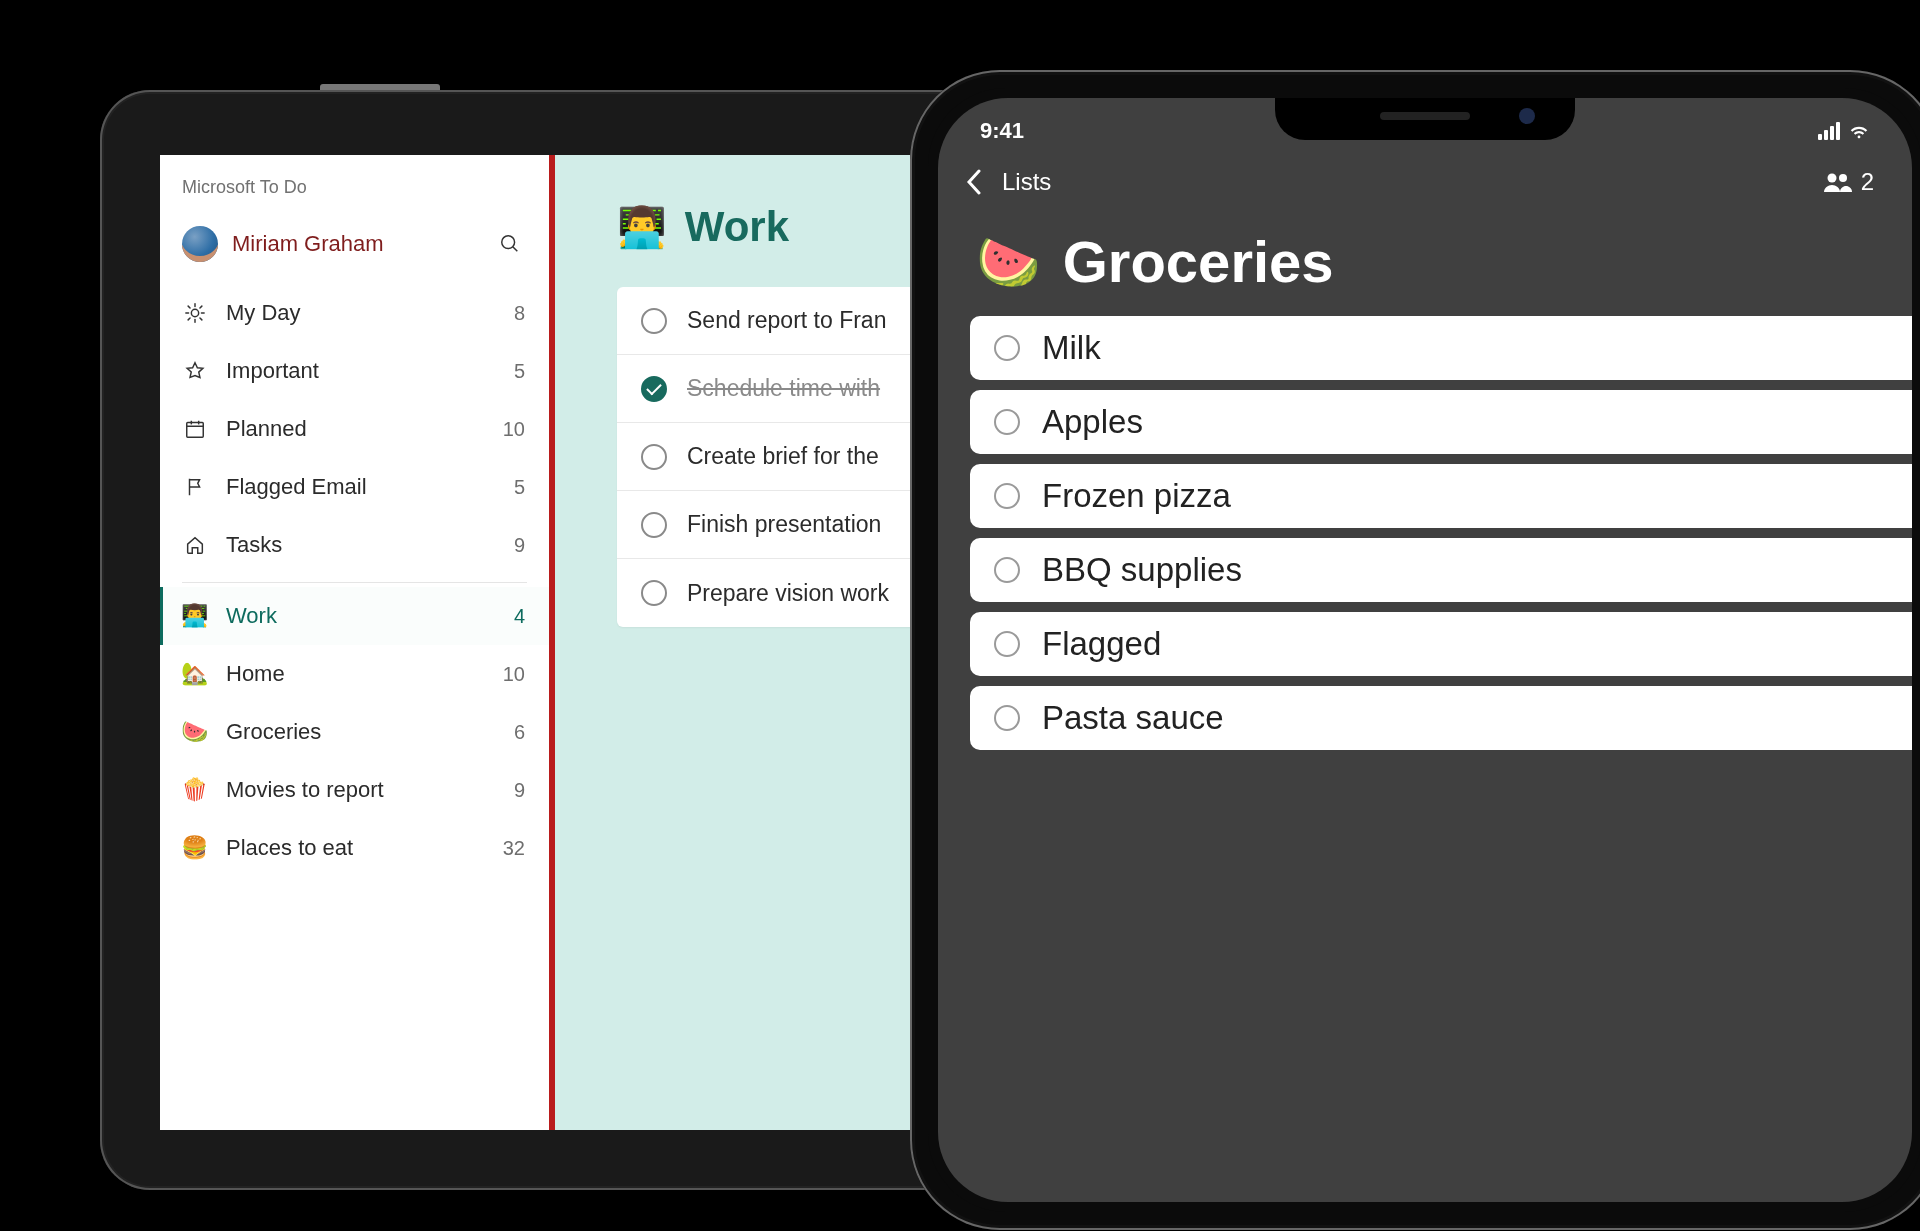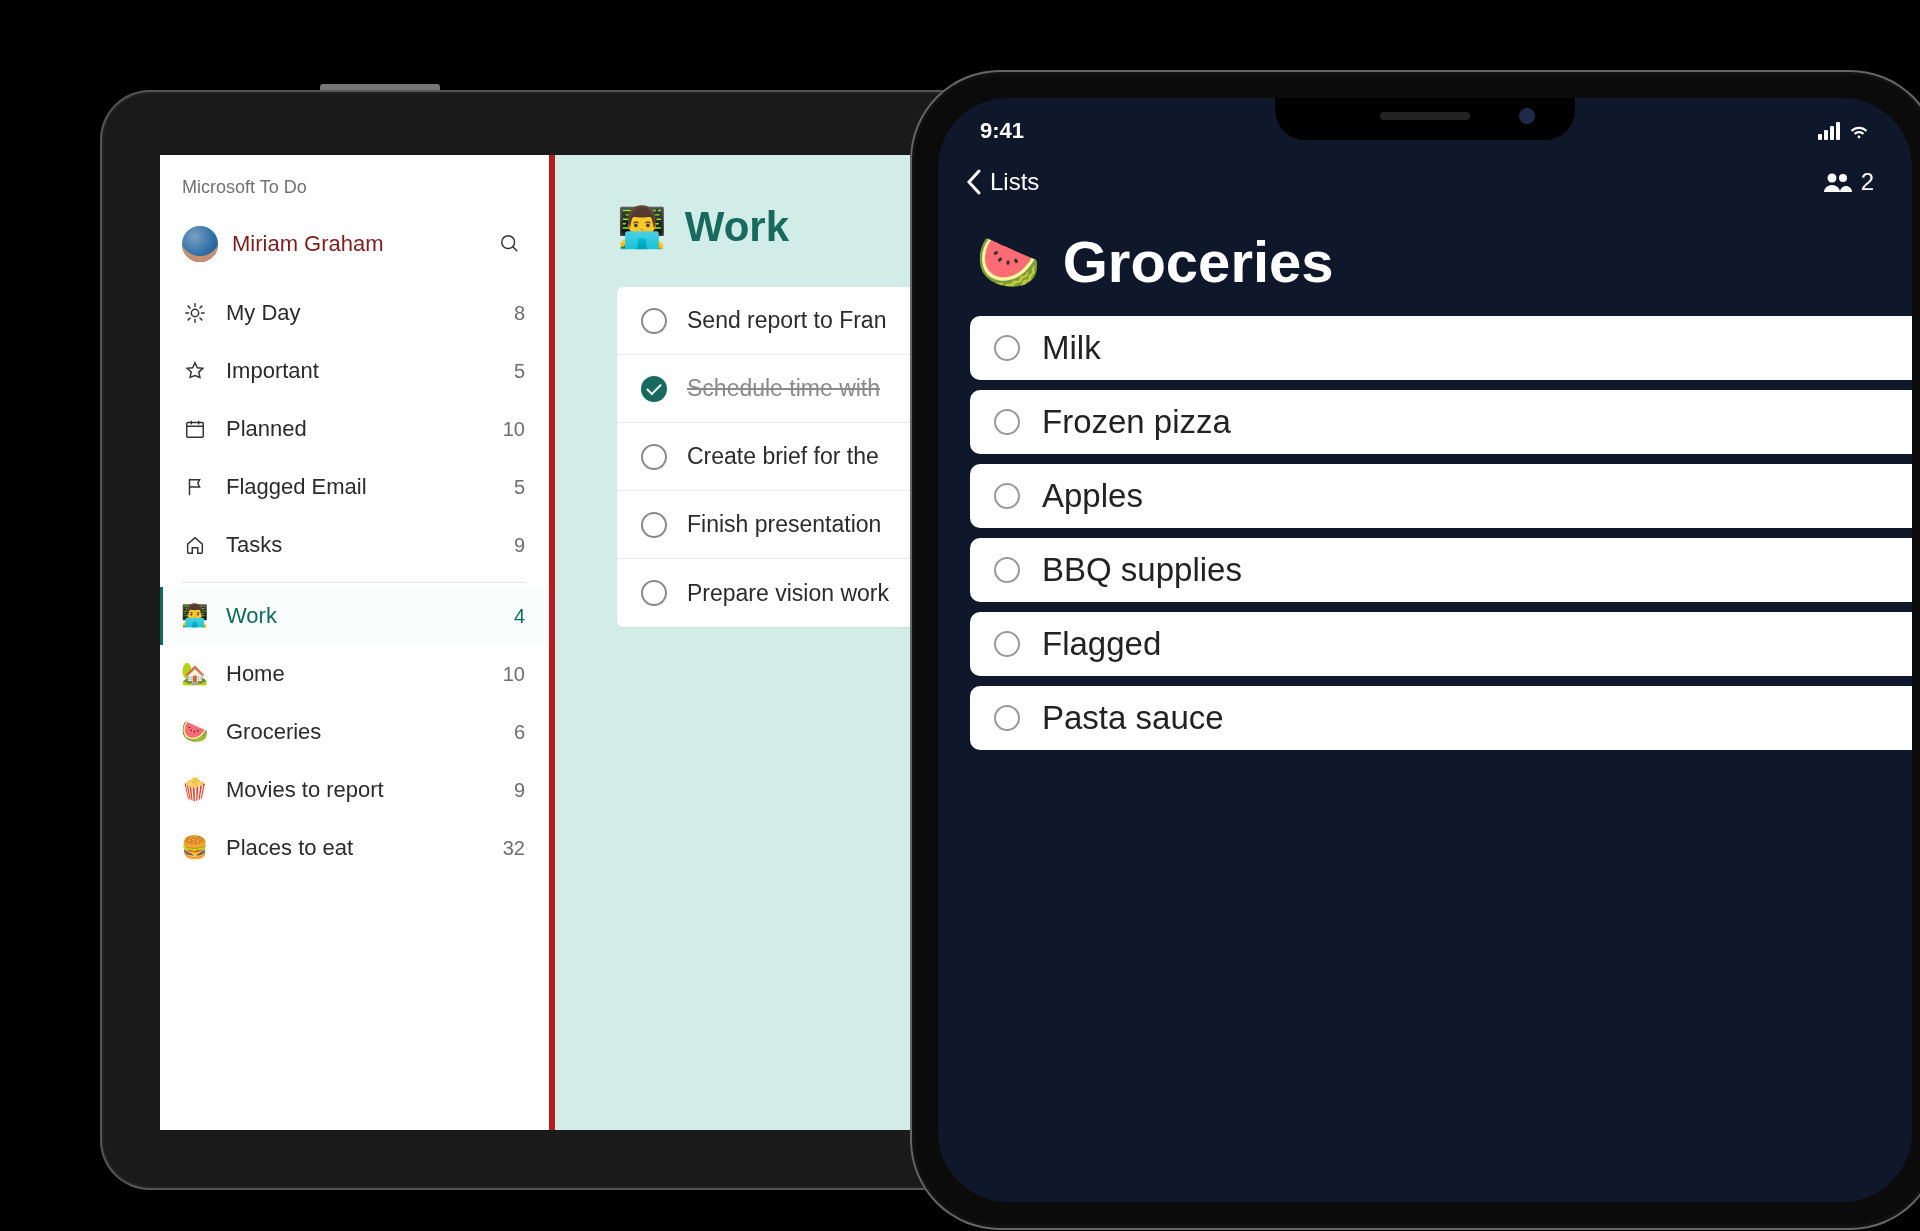--- a/index.html
+++ b/index.html
@@ -142,21 +142,21 @@
     box-shadow: 0 0 0 2px #666 inset, 0 0 0 5px #111 inset;
   }
   .phone-inner {
     width:100%; height:100%;
     background:#0b0b0b;
     border-radius: 78px;
     padding: 10px;
   }
   .phone-screen {
     width:100%; height:100%;
-    background: #0f172a;
+    background: #404040;
     border-radius: 70px;
     overflow:hidden;
     position:relative;
     color:#fff;
   }
   .notch {
     position:absolute; top:0; left:50%; transform:translateX(-50%);
     width: 300px; height: 42px;
     background:#000;
     border-radius: 0 0 30px 30px;
@@ -179,21 +179,21 @@
     z-index:2;
   }
   .status-right { display:flex; gap:8px; align-items:center; }
 
   .phone-header {
     position:absolute; top:58px; left:0; right:0;
     display:flex; align-items:center; justify-content:space-between;
     padding: 12px 38px 0 28px;
     font-size: 24px;
   }
-  .back { display:flex; align-items:center; gap:8px; }
+  .back { display:flex; align-items:center; gap:20px; }
   .share { display:flex; align-items:center; gap:8px; font-size:24px; }
 
   .phone-title {
     position:absolute; top:130px; left:38px;
     display:flex; align-items:center; gap:22px;
     font-size: 58px; font-weight:700;
   }
   .phone-title .emoji { font-size:52px; }
 
   .phone-list {
@@ -403,25 +403,25 @@
         <span>Groceries</span>
       </div>
 
       <div class="phone-list" id="phone-list">
           <div class="pitem">
             <span class="radio"></span>
             <span>Milk</span>
           </div>
           <div class="pitem">
             <span class="radio"></span>
+            <span>Apples</span>
+          </div>
+          <div class="pitem">
+            <span class="radio"></span>
             <span>Frozen pizza</span>
-          </div>
-          <div class="pitem">
-            <span class="radio"></span>
-            <span>Apples</span>
           </div>
           <div class="pitem">
             <span class="radio"></span>
             <span>BBQ supplies</span>
           </div>
           <div class="pitem">
             <span class="radio"></span>
             <span>Flagged</span>
           </div>
           <div class="pitem">

